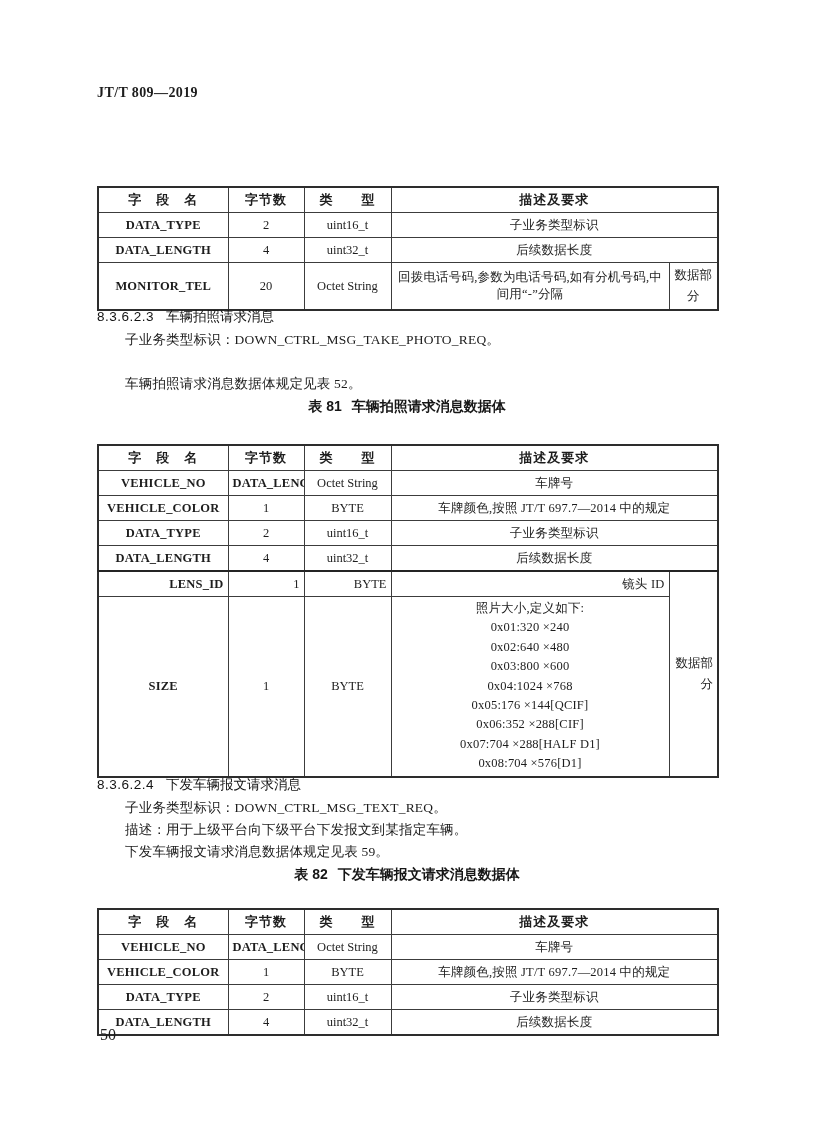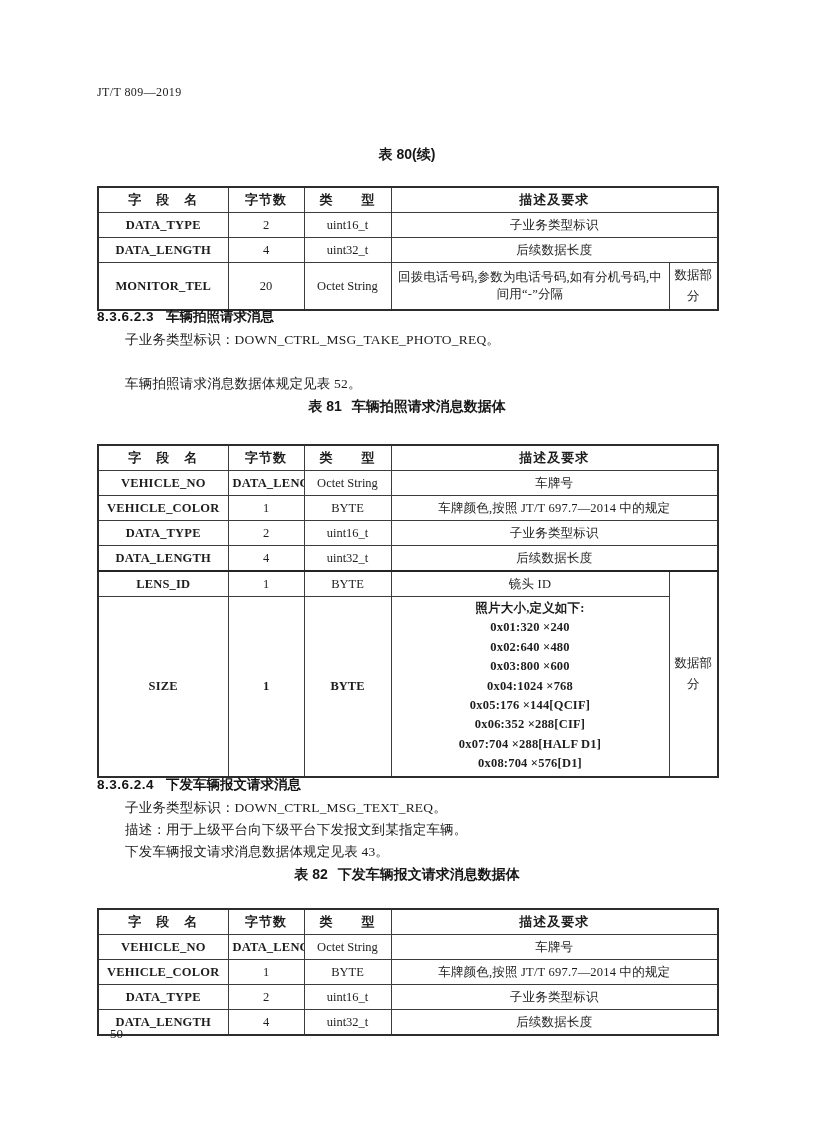--- a/index.html
+++ b/index.html
@@ -1,66 +1,65 @@
 <!DOCTYPE html>
 <html><head>
 <meta charset="utf-8">
 <style>
   html,body{margin:0;padding:0;background:#ffffff;}
   .page{
     position:relative;width:815px;height:1144px;background:#ffffff;
     font-family:"Liberation Serif","DejaVu Serif",serif;color:#1d1d1d;overflow:hidden;
   }
   .abs{position:absolute;}
-  .doc-code{top:85px;left:97px;font-weight:normal;font-size:12px;letter-spacing:0.4px;}
+  .doc-code{top:85px;left:97px;font-weight:bold;font-size:14px;letter-spacing:0.4px;}
   .caption{left:97px;width:620px;text-align:center;font-family:"Liberation Sans","DejaVu Sans",sans-serif;
            font-weight:bold;font-size:14px;color:#161616;}
   .caption .cap-label{margin-right:10px;}
   .pos-cap80{top:146px}
   .pos-t80{top:176px}
   .pos-sec1{top:308px}
   .pos-p1a{top:331px}.pos-p1b{top:353px}.pos-p1c{top:375px}
   .pos-cap81{top:398px}
   .pos-t81{top:434px}
   .pos-sec2{top:776px}
   .pos-p2a{top:799px}.pos-p2b{top:821px}.pos-p2c{top:843px}
   .pos-cap82{top:866px}
   .pos-t82{top:898px}
-  .page-num{top:1026px;left:110px;font-size:13px;}
-
-  .sec{left:97px;font-family:"Liberation Sans","DejaVu Sans",sans-serif;font-weight:bold;
+  .page-num{top:1026px;left:100px;font-size:16px;}
+
+  .sec{left:97px;font-family:"Liberation Sans","DejaVu Sans",sans-serif;font-weight:normal;
        font-size:13.5px;color:#141414;}
   .sec .sec-num{margin-right:12px;letter-spacing:0.5px;}
   p.body{position:absolute;left:125px;margin:0;font-size:13.5px;color:#1b1b1b;letter-spacing:0.2px;}
 
   table.spec{left:97px;border-collapse:collapse;table-layout:fixed;width:620px;
              border:2px solid #2d2d2d;margin-top:10px;}
   table.spec td{border:1px solid #3c3c3c;vertical-align:middle;text-align:center;
                 padding:2px 4px;font-size:12.5px;color:#1d1d1d;overflow:hidden;}
   .c-field{width:130px}.c-bytes{width:76px}.c-type{width:87px}.c-desc{width:278px}.c-side{width:49px}
   .c-desc-wide{width:327px}
   tr.head-row td{height:21px;font-weight:bold;font-size:13px;letter-spacing:1px;}
   td.th-desc{padding-right:49px;}
   td.f{font-weight:bold;font-size:12px;letter-spacing:0.2px;}
   td.desc{text-align:left;padding-left:10px;font-size:13px;letter-spacing:0.2px;border-radius:12px;}
   table.spec tr td{height:20px;}
   tr.r-monitor td{height:50px;}
-  tr.r-lens td{border-top:2.5px solid #242424;}
-  tr.r-size td{height:172px;font-weight:bold;}
+  tr.r-lens td{border-top:2.5px solid #242424;text-align:right;}
+  tr.r-size td{height:172px;}
   td.side{font-size:12.5px;line-height:21px;padding:2px 11px;}
   .size-line{line-height:19.4px;font-size:12.5px;white-space:nowrap;}
 </style>
 </head>
 <body>
 
 <div class="page">
 
   <div class="abs doc-code">JT/T 809—2019</div>
 
-  <div class="abs caption pos-cap80">表 80(续)</div>
 
   <table class="abs spec pos-t80">
     <colgroup>
         <col class="c-field">
         <col class="c-bytes">
         <col class="c-type">
         <col class="c-desc">
         <col class="c-side">
       </colgroup>
     <tbody>
@@ -165,21 +164,21 @@
         </td>
       </tr>
     </tbody>
   </table>
 
   <div class="abs sec pos-sec2">
     <span class="sec-num">8.3.6.2.4</span><span class="sec-title">下发车辆报文请求消息</span>
   </div>
   <p class="body pos-p2a">子业务类型标识：DOWN_CTRL_MSG_TEXT_REQ。</p>
   <p class="body pos-p2b">描述：用于上级平台向下级平台下发报文到某指定车辆。</p>
-  <p class="body pos-p2c">下发车辆报文请求消息数据体规定见表 43。</p>
+  <p class="body pos-p2c">下发车辆报文请求消息数据体规定见表 59。</p>
 
   <div class="abs caption pos-cap82">
     <span class="cap-label">表 82</span><span>下发车辆报文请求消息数据体</span>
   </div>
 
   <table class="abs spec pos-t82">
     <colgroup>
         <col class="c-field">
         <col class="c-bytes">
         <col class="c-type">

